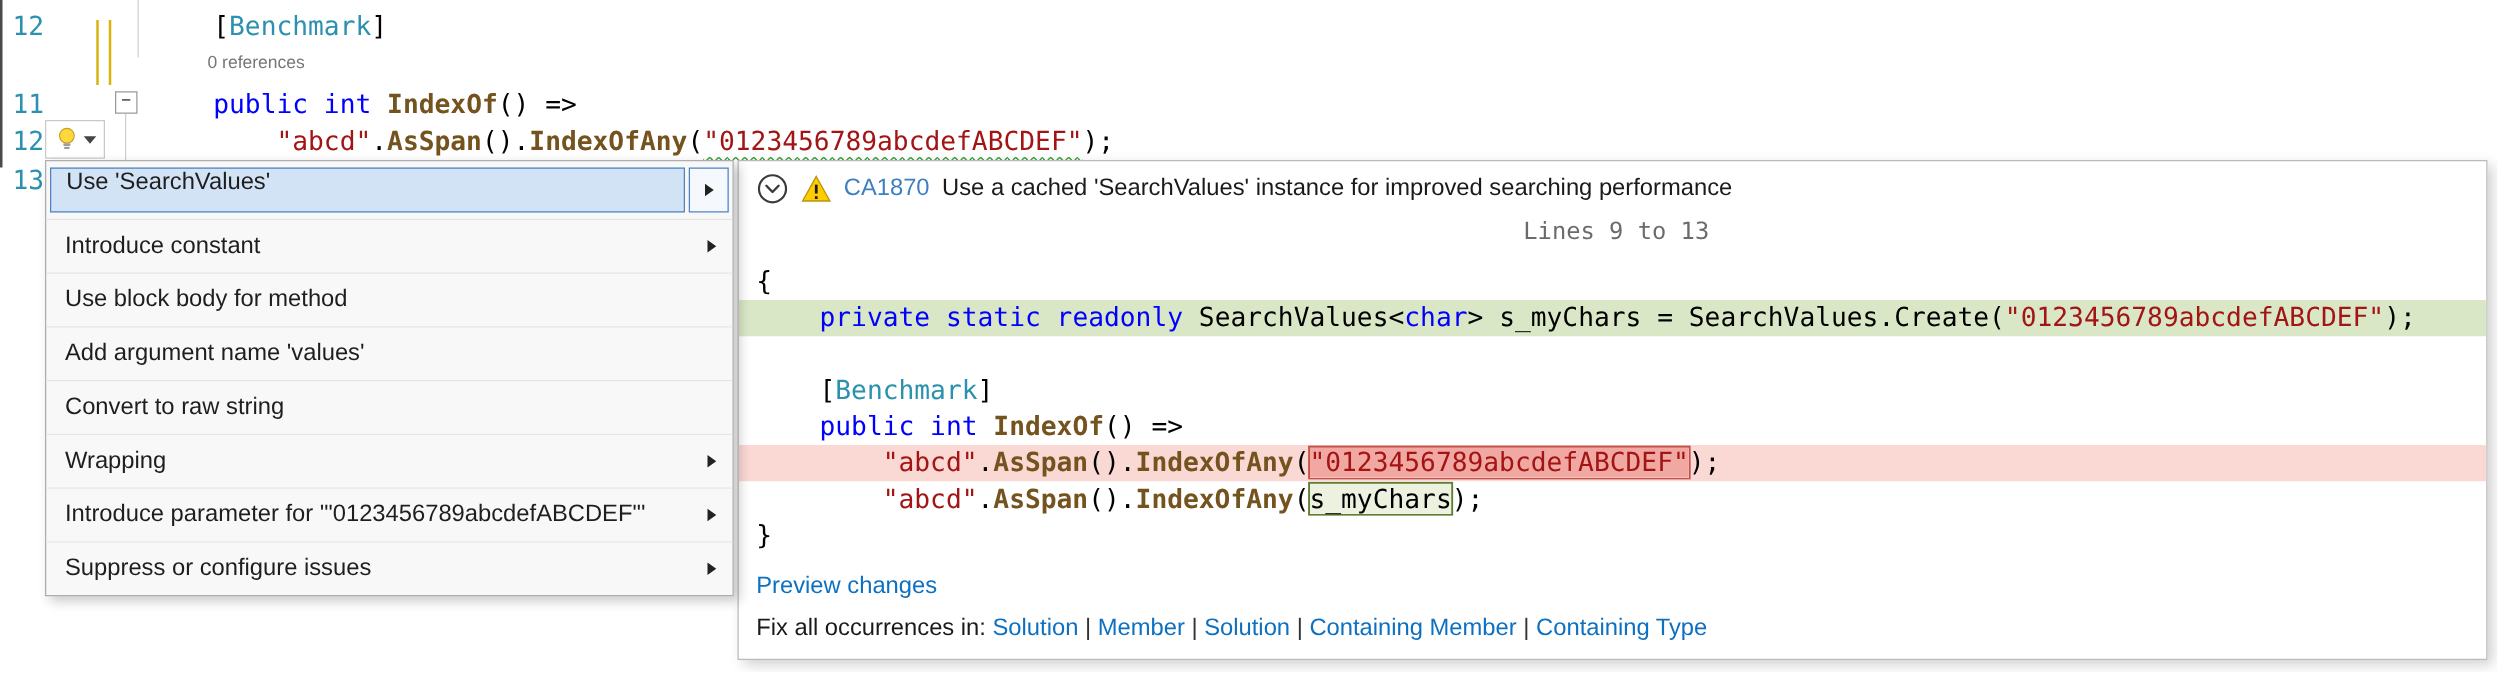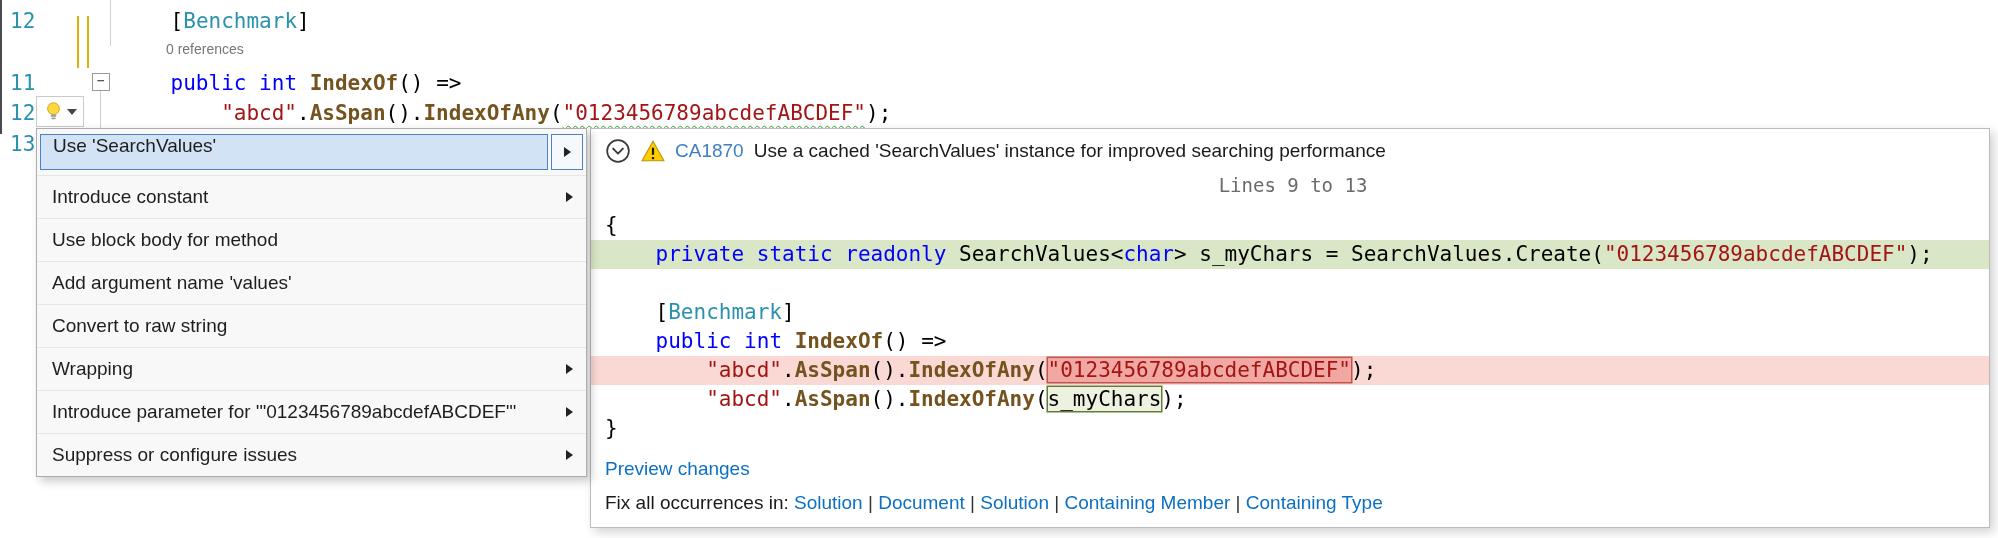--- a/index.html
+++ b/index.html
@@ -181,17 +181,17 @@
         <div class="code-line"><span class="tk tk-plain">    [</span><span class="tk tk-type">Benchmark</span><span class="tk tk-plain">]</span></div>
         <div class="code-line"><span class="tk tk-plain">    </span><span class="tk tk-kw">public</span><span class="tk tk-plain"> </span><span class="tk tk-kw">int</span><span class="tk tk-plain"> </span><span class="tk tk-method">IndexOf</span><span class="tk tk-plain">() =&gt;</span></div>
         <div class="code-line removed"><span class="tk tk-plain">        </span><span class="tk tk-str">"abcd"</span><span class="tk tk-plain">.</span><span class="tk tk-method">AsSpan</span><span class="tk tk-plain">().</span><span class="tk tk-method">IndexOfAny</span><span class="tk tk-plain">(</span><span class="tk tk-str del-box">"0123456789abcdefABCDEF"</span><span class="tk tk-plain">);</span></div>
         <div class="code-line"><span class="tk tk-plain">        </span><span class="tk tk-str">"abcd"</span><span class="tk tk-plain">.</span><span class="tk tk-method">AsSpan</span><span class="tk tk-plain">().</span><span class="tk tk-method">IndexOfAny</span><span class="tk tk-plain">(</span><span class="tk tk-plain add-box">s_myChars</span><span class="tk tk-plain">);</span></div>
         <div class="code-line"><span class="tk tk-plain">}</span></div>
       </div>
 
     <span class="preview-link">Preview changes</span>
 
     <div class="fixall-row">
-      <span>Fix all occurrences in: </span><span><span class="fa-link">Solution</span><span class="fa-sep"> | </span><span class="fa-link">Document</span><span class="fa-sep"> | </span><span class="fa-link">Solution</span><span class="fa-sep"> | </span><span class="fa-link">Containing Member</span><span class="fa-sep"> | </span><span class="fa-link">Containing Type</span></span>
+      <span>Fix all occurrences in: </span><span><span class="fa-link">Solution</span><span class="fa-sep"> | </span><span class="fa-link">Member</span><span class="fa-sep"> | </span><span class="fa-link">Solution</span><span class="fa-sep"> | </span><span class="fa-link">Containing Member</span><span class="fa-sep"> | </span><span class="fa-link">Containing Type</span></span>
     </div>
   </div>
 
 </div>
 
 </body></html>

